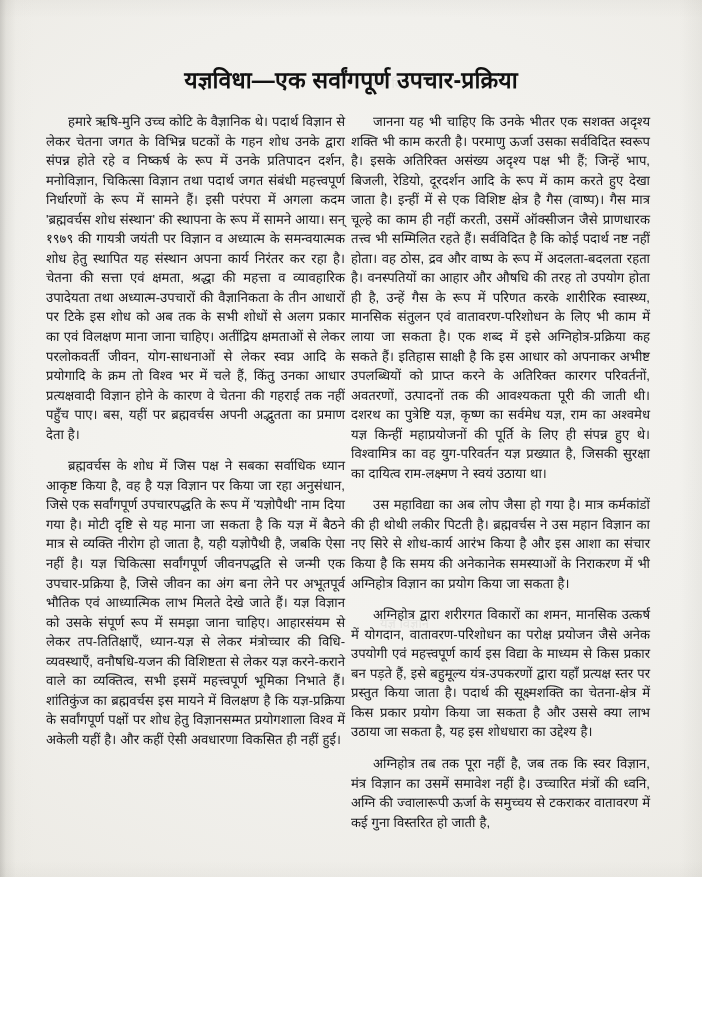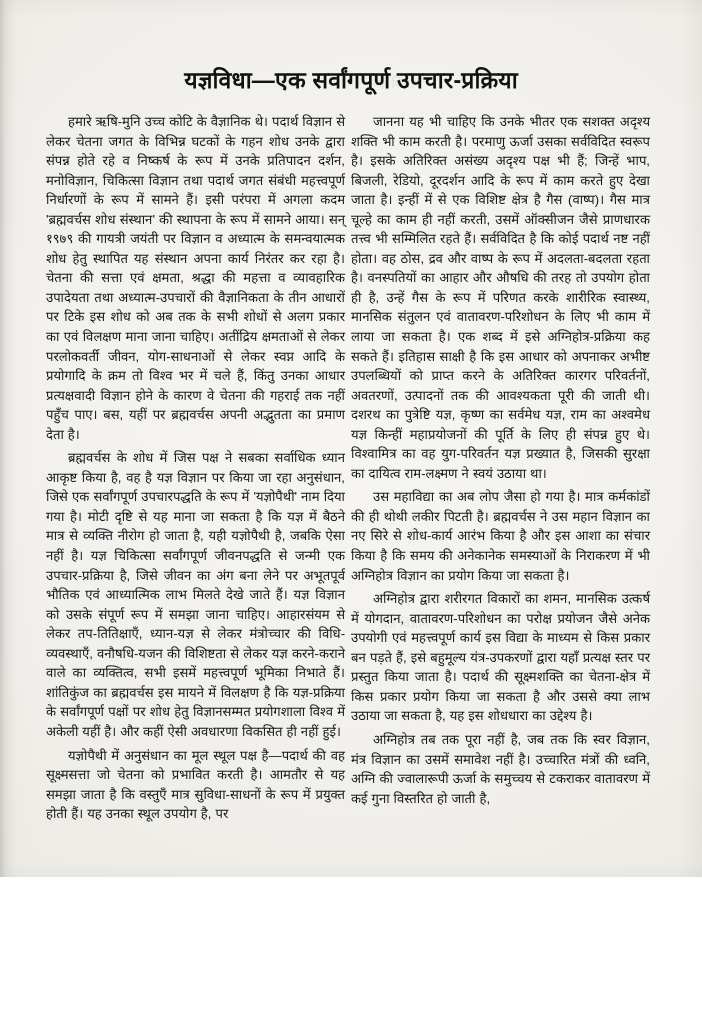--- a/index.html
+++ b/index.html
@@ -70,21 +70,21 @@
     text-justify: inter-word;
     font-family: "Liberation Sans", "DejaVu Sans", sans-serif;
     font-size: 13.1px;
     line-height: 19.55px;
     color: #16161a;
     text-indent: 22px;
     word-spacing: 0.4px;
     hyphens: none;
   }
   .col p + p {
-    margin-top: 4px;
+    margin-top: 12px;
   }
   .col p:last-child {
     text-align: justify;
   }
   
   .bleed {
     position: absolute;
     pointer-events: none;
     color: rgba(90,88,84,0.10);
     font-family: "Liberation Sans", "DejaVu Sans", sans-serif;
@@ -109,21 +109,20 @@
   <div class="bleed bleed-d">यज्ञ विज्ञान</div>
   <div class="bleed bleed-b">यज्ञ विज्ञान</div>
 
   <h1 class="title">यज्ञविधा—एक सर्वांगपूर्ण उपचार-प्रक्रिया</h1>
 
   <div class="columns">
 
     <div class="col">
       <p>हमारे ऋषि-मुनि उच्च कोटि के वैज्ञानिक थे। पदार्थ विज्ञान से लेकर चेतना जगत के विभिन्न घटकों के गहन शोध उनके द्वारा संपन्न होते रहे व निष्कर्ष के रूप में उनके प्रतिपादन दर्शन, मनोविज्ञान, चिकित्सा विज्ञान तथा पदार्थ जगत संबंधी महत्त्वपूर्ण निर्धारणों के रूप में सामने हैं। इसी परंपरा में अगला कदम 'ब्रह्मवर्चस शोध संस्थान' की स्थापना के रूप में सामने आया। सन् १९७९ की गायत्री जयंती पर विज्ञान व अध्यात्म के समन्वयात्मक शोध हेतु स्थापित यह संस्थान अपना कार्य निरंतर कर रहा है। चेतना की सत्ता एवं क्षमता, श्रद्धा की महत्ता व व्यावहारिक उपादेयता तथा अध्यात्म-उपचारों की वैज्ञानिकता के तीन आधारों पर टिके इस शोध को अब तक के सभी शोधों से अलग प्रकार का एवं विलक्षण माना जाना चाहिए। अतींद्रिय क्षमताओं से लेकर परलोकवर्ती जीवन, योग-साधनाओं से लेकर स्वप्न आदि के प्रयोगादि के क्रम तो विश्व भर में चले हैं, किंतु उनका आधार प्रत्यक्षवादी विज्ञान होने के कारण वे चेतना की गहराई तक नहीं पहुँच पाए। बस, यहीं पर ब्रह्मवर्चस अपनी अद्भुतता का प्रमाण देता है।</p>
       <p>ब्रह्मवर्चस के शोध में जिस पक्ष ने सबका सर्वाधिक ध्यान आकृष्ट किया है, वह है यज्ञ विज्ञान पर किया जा रहा अनुसंधान, जिसे एक सर्वांगपूर्ण उपचारपद्धति के रूप में 'यज्ञोपैथी' नाम दिया गया है। मोटी दृष्टि से यह माना जा सकता है कि यज्ञ में बैठने मात्र से व्यक्ति नीरोग हो जाता है, यही यज्ञोपैथी है, जबकि ऐसा नहीं है। यज्ञ चिकित्सा सर्वांगपूर्ण जीवनपद्धति से जन्मी एक उपचार-प्रक्रिया है, जिसे जीवन का अंग बना लेने पर अभूतपूर्व भौतिक एवं आध्यात्मिक लाभ मिलते देखे जाते हैं। यज्ञ विज्ञान को उसके संपूर्ण रूप में समझा जाना चाहिए। आहारसंयम से लेकर तप-तितिक्षाएँ, ध्यान-यज्ञ से लेकर मंत्रोच्चार की विधि-व्यवस्थाएँ, वनौषधि-यजन की विशिष्टता से लेकर यज्ञ करने-कराने वाले का व्यक्तित्व, सभी इसमें महत्त्वपूर्ण भूमिका निभाते हैं। शांतिकुंज का ब्रह्मवर्चस इस मायने में विलक्षण है कि यज्ञ-प्रक्रिया के सर्वांगपूर्ण पक्षों पर शोध हेतु विज्ञानसम्मत प्रयोगशाला विश्व में अकेली यहीं है। और कहीं ऐसी अवधारणा विकसित ही नहीं हुई।</p>
-      <p>यज्ञोपैथी में अनुसंधान का मूल स्थूल पक्ष है—पदार्थ की वह सूक्ष्मसत्ता जो चेतना को प्रभावित करती है। आमतौर से यह समझा जाता है कि वस्तुएँ मात्र सुविधा-साधनों के रूप में प्रयुक्त होती हैं। यह उनका स्थूल उपयोग है, पर</p>
     </div>
 
     <div class="col">
       <p>जानना यह भी चाहिए कि उनके भीतर एक सशक्त अदृश्य शक्ति भी काम करती है। परमाणु ऊर्जा उसका सर्वविदित स्वरूप है। इसके अतिरिक्त असंख्य अदृश्य पक्ष भी हैं; जिन्हें भाप, बिजली, रेडियो, दूरदर्शन आदि के रूप में काम करते हुए देखा जाता है। इन्हीं में से एक विशिष्ट क्षेत्र है गैस (वाष्प)। गैस मात्र चूल्हे का काम ही नहीं करती, उसमें ऑक्सीजन जैसे प्राणधारक तत्त्व भी सम्मिलित रहते हैं। सर्वविदित है कि कोई पदार्थ नष्ट नहीं होता। वह ठोस, द्रव और वाष्प के रूप में अदलता-बदलता रहता है। वनस्पतियों का आहार और औषधि की तरह तो उपयोग होता ही है, उन्हें गैस के रूप में परिणत करके शारीरिक स्वास्थ्य, मानसिक संतुलन एवं वातावरण-परिशोधन के लिए भी काम में लाया जा सकता है। एक शब्द में इसे अग्निहोत्र-प्रक्रिया कह सकते हैं। इतिहास साक्षी है कि इस आधार को अपनाकर अभीष्ट उपलब्धियों को प्राप्त करने के अतिरिक्त कारगर परिवर्तनों, अवतरणों, उत्पादनों तक की आवश्यकता पूरी की जाती थी। दशरथ का पुत्रेष्टि यज्ञ, कृष्ण का सर्वमेध यज्ञ, राम का अश्वमेध यज्ञ किन्हीं महाप्रयोजनों की पूर्ति के लिए ही संपन्न हुए थे। विश्वामित्र का वह युग-परिवर्तन यज्ञ प्रख्यात है, जिसकी सुरक्षा का दायित्व राम-लक्ष्मण ने स्वयं उठाया था।</p>
       <p>उस महाविद्या का अब लोप जैसा हो गया है। मात्र कर्मकांडों की ही थोथी लकीर पिटती है। ब्रह्मवर्चस ने उस महान विज्ञान का नए सिरे से शोध-कार्य आरंभ किया है और इस आशा का संचार किया है कि समय की अनेकानेक समस्याओं के निराकरण में भी अग्निहोत्र विज्ञान का प्रयोग किया जा सकता है।</p>
       <p>अग्निहोत्र द्वारा शरीरगत विकारों का शमन, मानसिक उत्कर्ष में योगदान, वातावरण-परिशोधन का परोक्ष प्रयोजन जैसे अनेक उपयोगी एवं महत्त्वपूर्ण कार्य इस विद्या के माध्यम से किस प्रकार बन पड़ते हैं, इसे बहुमूल्य यंत्र-उपकरणों द्वारा यहाँ प्रत्यक्ष स्तर पर प्रस्तुत किया जाता है। पदार्थ की सूक्ष्मशक्ति का चेतना-क्षेत्र में किस प्रकार प्रयोग किया जा सकता है और उससे क्या लाभ उठाया जा सकता है, यह इस शोधधारा का उद्देश्य है।</p>
       <p>अग्निहोत्र तब तक पूरा नहीं है, जब तक कि स्वर विज्ञान, मंत्र विज्ञान का उसमें समावेश नहीं है। उच्चारित मंत्रों की ध्वनि, अग्नि की ज्वालारूपी ऊर्जा के समुच्चय से टकराकर वातावरण में कई गुना विस्तरित हो जाती है,</p>
     </div>
 
   </div>

